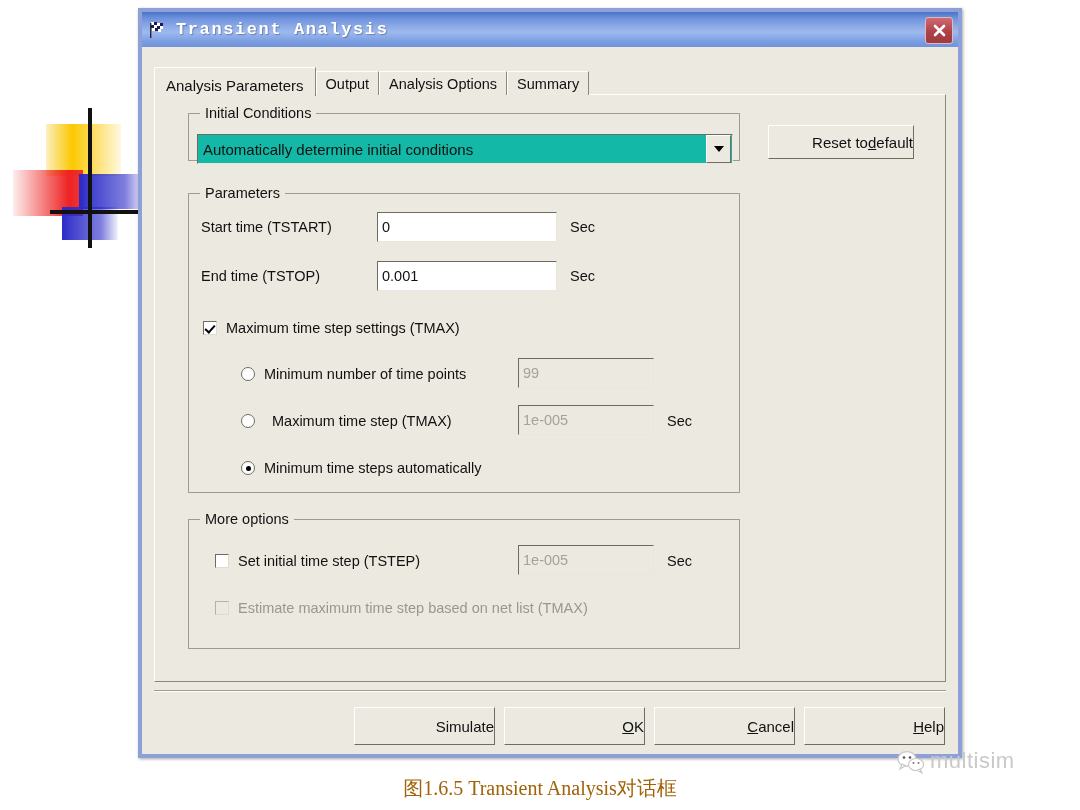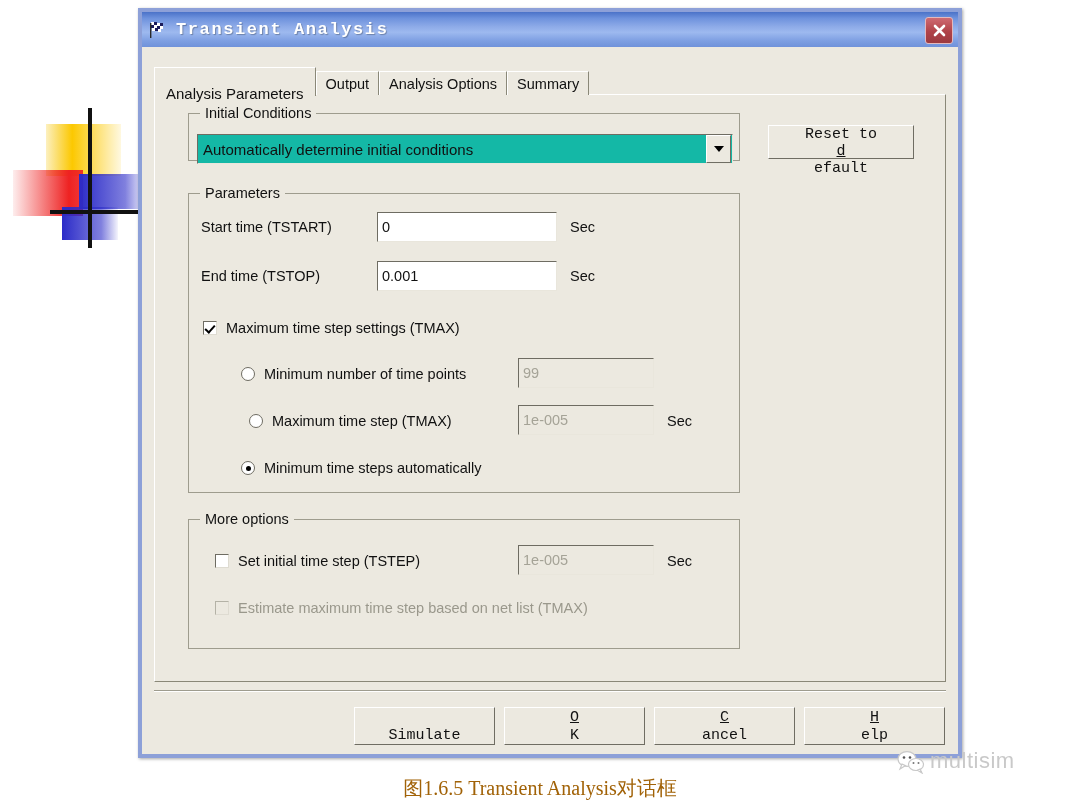--- a/index.html
+++ b/index.html
@@ -103,21 +103,21 @@
     border-top: 1px solid #ffffff;
     border-right: 1px solid #8a8878;
     box-sizing: border-box;
     white-space: nowrap;
     cursor: pointer;
     position: relative;
   }
   .tab.active {
     height: 29px;
     line-height: 27px;
-    padding: 12px 11px;
+    padding: 4px 11px;
     font-size: 15px;
     background: #ece9e0;
     border-right: 1px solid #8a8878;
     z-index: 6;
     margin-bottom: -1px;
   }
 
   #tabpanel {
     position: absolute;
     left: 12px;
@@ -216,25 +216,24 @@
   .btn {
     position: absolute;
     background: #ece9e0;
     border: 1px solid;
     border-color: #ffffff #6f6d63 #6f6d63 #ffffff;
     box-sizing: border-box;
     font-size: 15px;
     color: #111;
     display: flex;
     align-items: center;
-    justify-content: space-between;
+    justify-content: flex-end;
     cursor: pointer;
-    font-family: Liberation Mono, monospace;
-    white-space: nowrap;
-    flex-direction: column;
+    font-family: Liberation Sans, sans-serif;
+    white-space: nowrap;
   }
   .btn u { text-decoration: underline; }
 
   .chk-row, .radio-row {
     position: absolute;
     display: flex;
     align-items: center;
     cursor: pointer;
   }
   .checkbox {
@@ -417,21 +416,21 @@
         <span class="checkbox checked"></span>
         <span class="label">Maximum time step settings (TMAX)</span>
       </div>
 
       <div class="radio-row" style="left:52px; top:172px;">
         <span class="radio"></span>
         <span class="label">Minimum number of time points</span>
       </div>
       <div class="textfield disabled" style="left:329px; top:164px; width:136px; height:30px;">99</div>
 
-      <div class="radio-row" style="left:60px; top:219px;">
+      <div class="radio-row" style="left:52px; top:219px;gap:8px;">
         <span class="radio"></span>
         <span class="label">Maximum time step (TMAX)</span>
       </div>
       <div class="textfield disabled" style="left:329px; top:211px; width:136px; height:30px;">1e-005</div>
       <div class="unit" style="left:478px; top:219px;">Sec</div>
 
       <div class="radio-row" style="left:52px; top:266px;">
         <span class="radio checked"></span>
         <span class="label">Minimum time steps automatically</span>
       </div>

